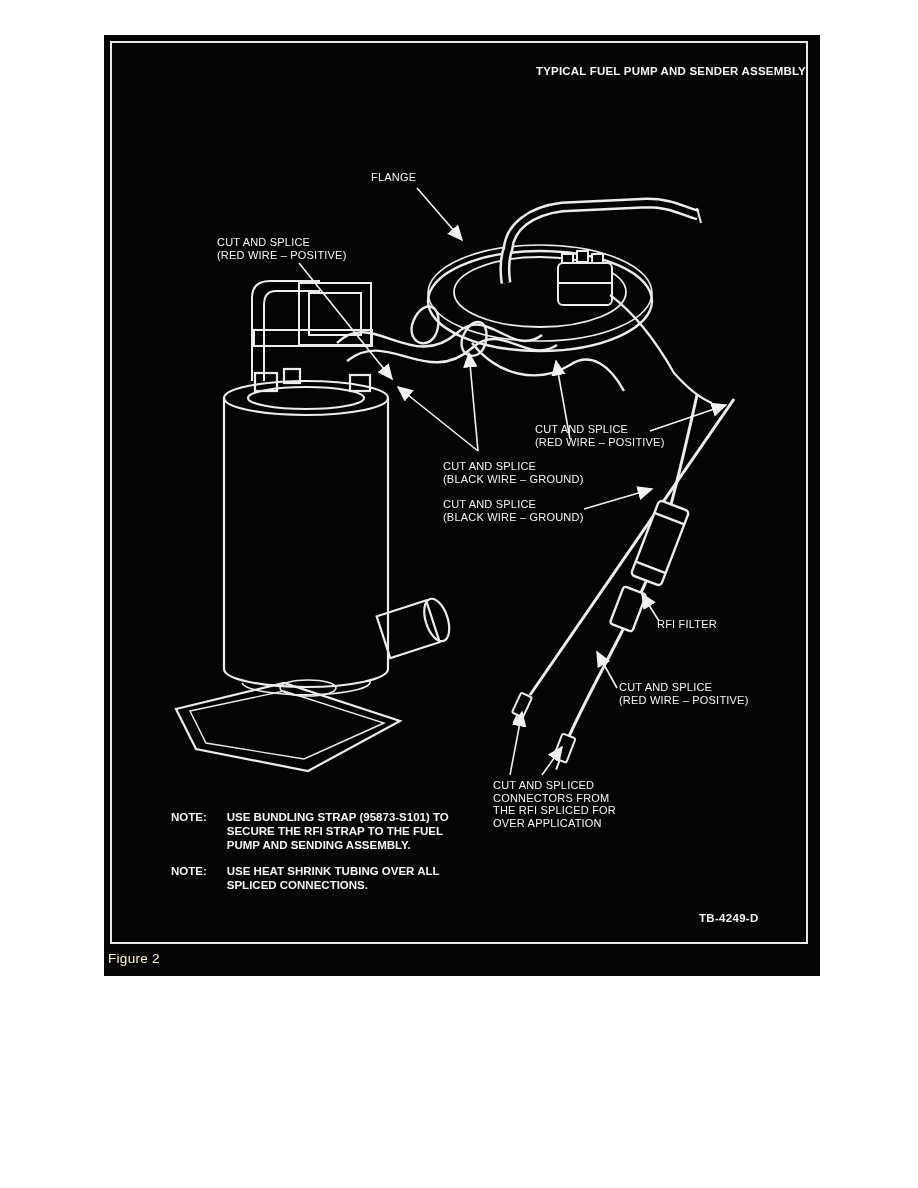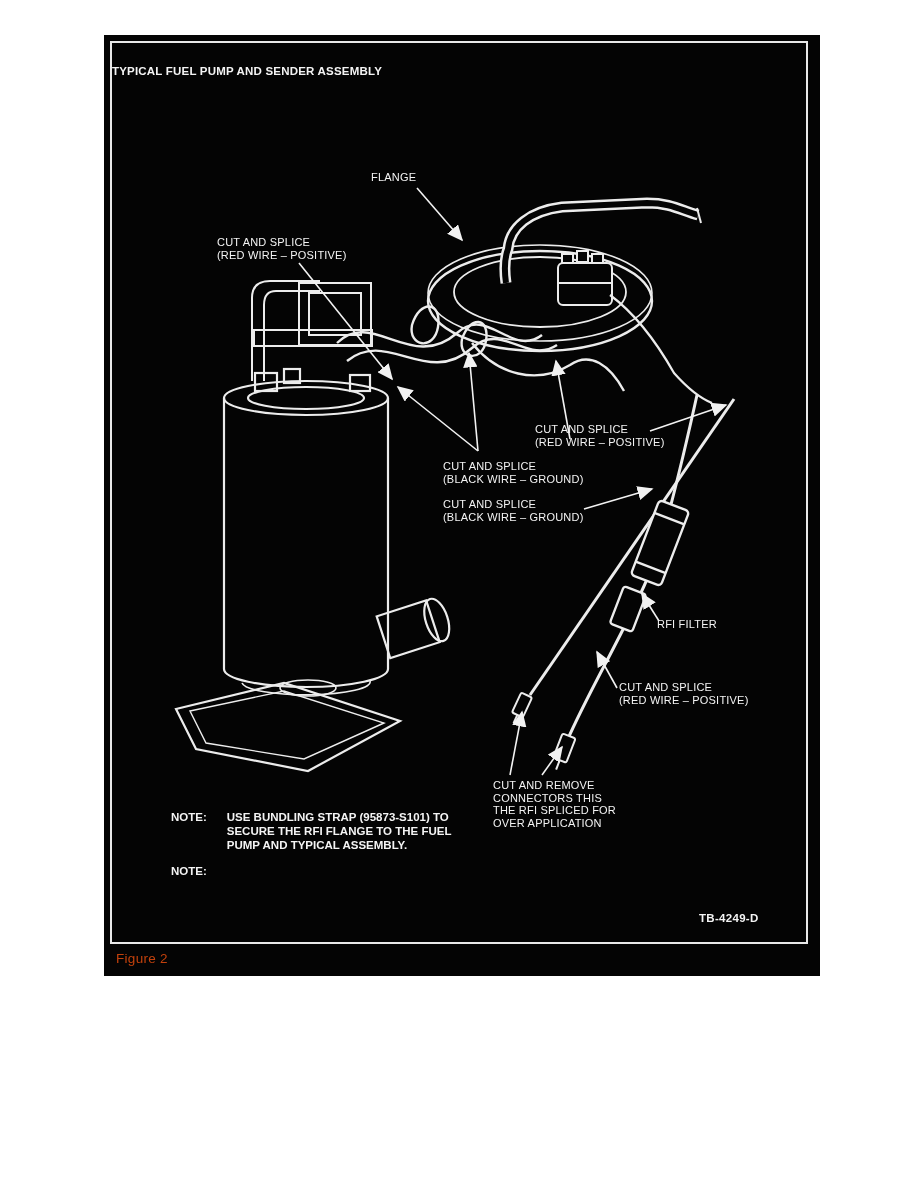--- a/index.html
+++ b/index.html
@@ -2,28 +2,28 @@
 <html><head>
 <meta charset="utf-8">
 <style>
   html,body{margin:0;padding:0;background:#ffffff;}
   .page{position:relative;width:918px;height:1188px;background:#ffffff;overflow:hidden;
         font-family:"Liberation Sans",sans-serif;}
   .blackbox{position:absolute;left:104px;top:35px;width:716px;height:941px;background:#040404;}
   .frame{position:absolute;left:6px;top:6px;width:698px;height:903px;
          border:2px solid #e9e9e9;box-sizing:border-box;}
   .frame svg{position:absolute;left:0;top:0;}
-  .title{position:absolute;left:0;right:0;top:22px;text-align:left;color:#f4f4f4;
+  .title{position:absolute;left:0;right:0;top:22px;text-align:right;color:#f4f4f4;
          font-size:11.5px;font-weight:bold;line-height:13px;letter-spacing:.2px;}
   .lbl{position:absolute;color:#f4f4f4;font-size:11px;font-weight:normal;line-height:12.5px;
        letter-spacing:.2px;white-space:nowrap;}
   .note{position:absolute;display:flex;gap:20px;color:#f4f4f4;font-size:11.5px;
         font-weight:bold;line-height:14px;white-space:nowrap;}
   .code{position:absolute;color:#f4f4f4;font-size:11.5px;font-weight:bold;letter-spacing:.3px;}
-  .caption{position:absolute;left:12px;top:916px;color:#c2410c;font-size:13.5px;letter-spacing:.3px;}
+  .caption{position:absolute;left:4px;top:916px;color:#fef9c3;font-size:13.5px;letter-spacing:.3px;}
 </style>
 </head>
 <body>
 
 <div class="page">
   <div class="blackbox">
     <div class="frame">
 
       <svg width="694" height="899" viewBox="0 0 694 899">
         <defs>
@@ -162,37 +162,41 @@
       <div class="lbl" style="left:545px;top:575px">
           <div>RFI FILTER</div>
         </div>
 
       <div class="lbl" style="left:507px;top:638px">
           <div>CUT AND SPLICE</div>
           <div>(RED WIRE –  POSITIVE)</div>
         </div>
 
       <div class="lbl" style="left:381px;top:736px">
-          <div>CUT AND REMOVE</div>
-          <div>CONNECTORS THIS</div>
+          <div>CUT AND SPLICED</div>
+          <div>CONNECTORS FROM</div>
           <div>THE RFI SPLICED FOR</div>
           <div>OVER APPLICATION</div>
         </div>
 
       <div class="note" style="left:59px;top:767px">
         <div>NOTE:</div>
         <div>
             <div>USE BUNDLING STRAP (95873-S101) TO</div>
-            <div>SECURE THE RFI FLANGE TO THE FUEL</div>
-            <div>PUMP AND TYPICAL ASSEMBLY.</div>
+            <div>SECURE THE RFI STRAP TO THE FUEL</div>
+            <div>PUMP AND SENDING ASSEMBLY.</div>
           </div>
       </div>
 
       <div class="note" style="left:59px;top:821px">
         <div>NOTE:</div>
+        <div>
+            <div>USE HEAT SHRINK TUBING OVER ALL</div>
+            <div>SPLICED CONNECTIONS.</div>
+          </div>
       </div>
 
       <div class="code" style="left:587px;top:869px">TB-4249-D</div>
     </div>
 
     <div class="caption">Figure 2</div>
   </div>
 </div>
 
 </body></html>

